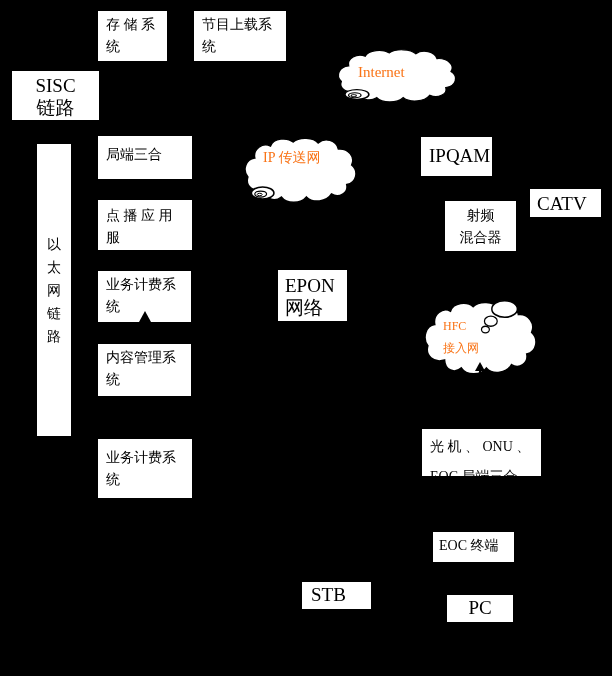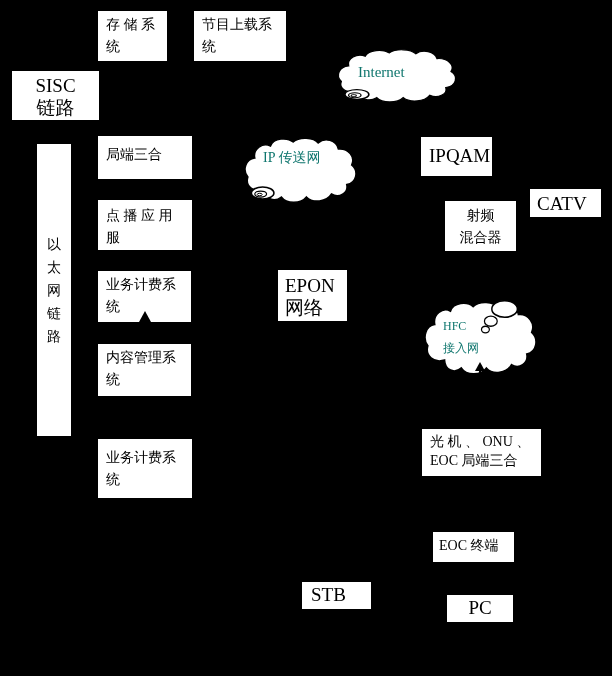--- a/index.html
+++ b/index.html
@@ -25,31 +25,31 @@
   #n-vod{left:97px;top:199px;width:96px;height:52px;padding-top:5px;}
   #n-ethernet{left:36px;top:143px;width:36px;height:294px;}
   #n-ethernet .lbl{line-height:23px;text-align:center;}
   #n-billing{left:97px;top:270px;width:95px;height:53px;}
   #n-content{left:97px;top:343px;width:95px;height:54px;}
   #n-mgmt{left:97px;top:438px;width:96px;height:61px;padding-top:8px;}
   #n-ipqam{left:420px;top:136px;width:73px;height:41px;padding-top:8px;}
   #n-catv{left:529px;top:188px;width:73px;height:30px;padding-top:4px;padding-left:7px;}
   #n-rf{left:444px;top:200px;width:73px;height:52px;padding-top:4px;}
   #n-epon{left:277px;top:269px;width:71px;height:53px;padding-top:5px;padding-left:7px;}
-  #n-olt{left:421px;top:428px;width:121px;height:49px;padding-top:3px;line-height:19px;}
+  #n-olt{left:421px;top:428px;width:121px;height:49px;padding-top:3px;line-height:30px;}
   #n-stb{left:301px;top:543px;width:71px;height:29px;padding-top:2px;padding-left:9px;margin-top:38px;}
   #n-eoc{left:432px;top:531px;width:83px;height:32px;padding-top:3px;padding-left:6px;}
   #n-pc{left:446px;top:594px;width:68px;height:29px;padding-top:2px;}
 
   
   .cloud-svg{position:absolute;overflow:visible;}
   #c-internet{left:335px;top:48px;width:125px;height:57px;}
   #c-ip{left:242px;top:136px;width:118px;height:70px;}
   #c-hfc{left:422px;top:300px;width:118px;height:78px;}
-  .cloud-label{position:absolute;color:#0f766e;white-space:pre-line;}
+  .cloud-label{position:absolute;color:#f97316;white-space:pre-line;}
   #t-internet{left:358px;top:64px;font-size:15px;}
   #t-ip{left:263px;top:149px;font-size:14px;}
   #t-hfc{left:443px;top:315px;font-size:12px;line-height:22px;}
 
   
   .tri-up{position:absolute;width:0;height:0;border-left:6px solid transparent;
           border-right:6px solid transparent;border-bottom:11px solid #000;}
   #arrow-billing{left:139px;top:311px;}
   #arrow-hfc-head{left:475px;top:362px;border-left-width:5px;border-right-width:5px;border-bottom-width:9px;}
   #arrow-hfc-stem{position:absolute;left:479px;top:370px;width:2px;height:9px;background:#000;}

